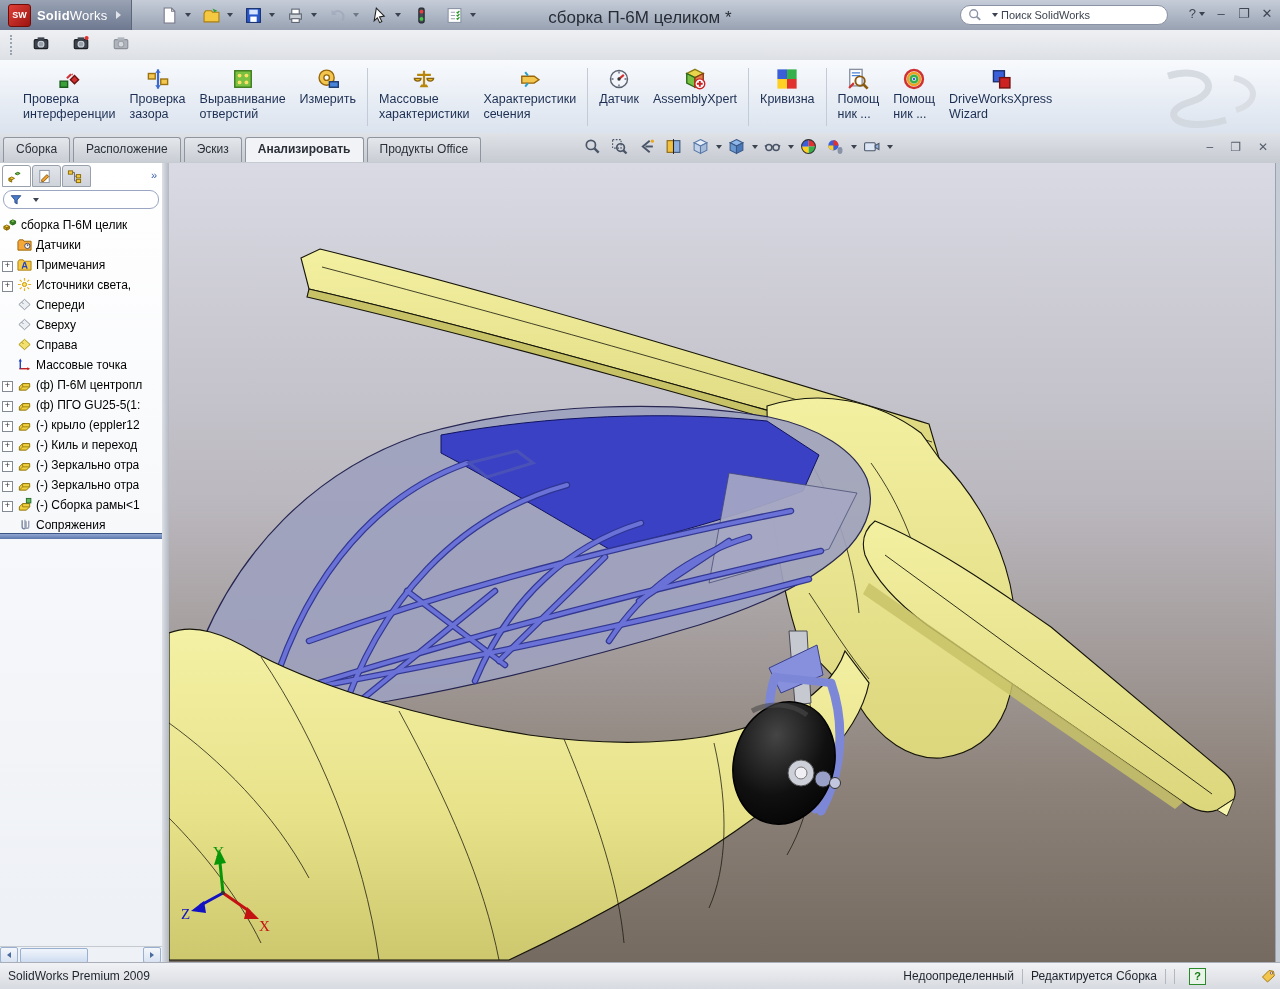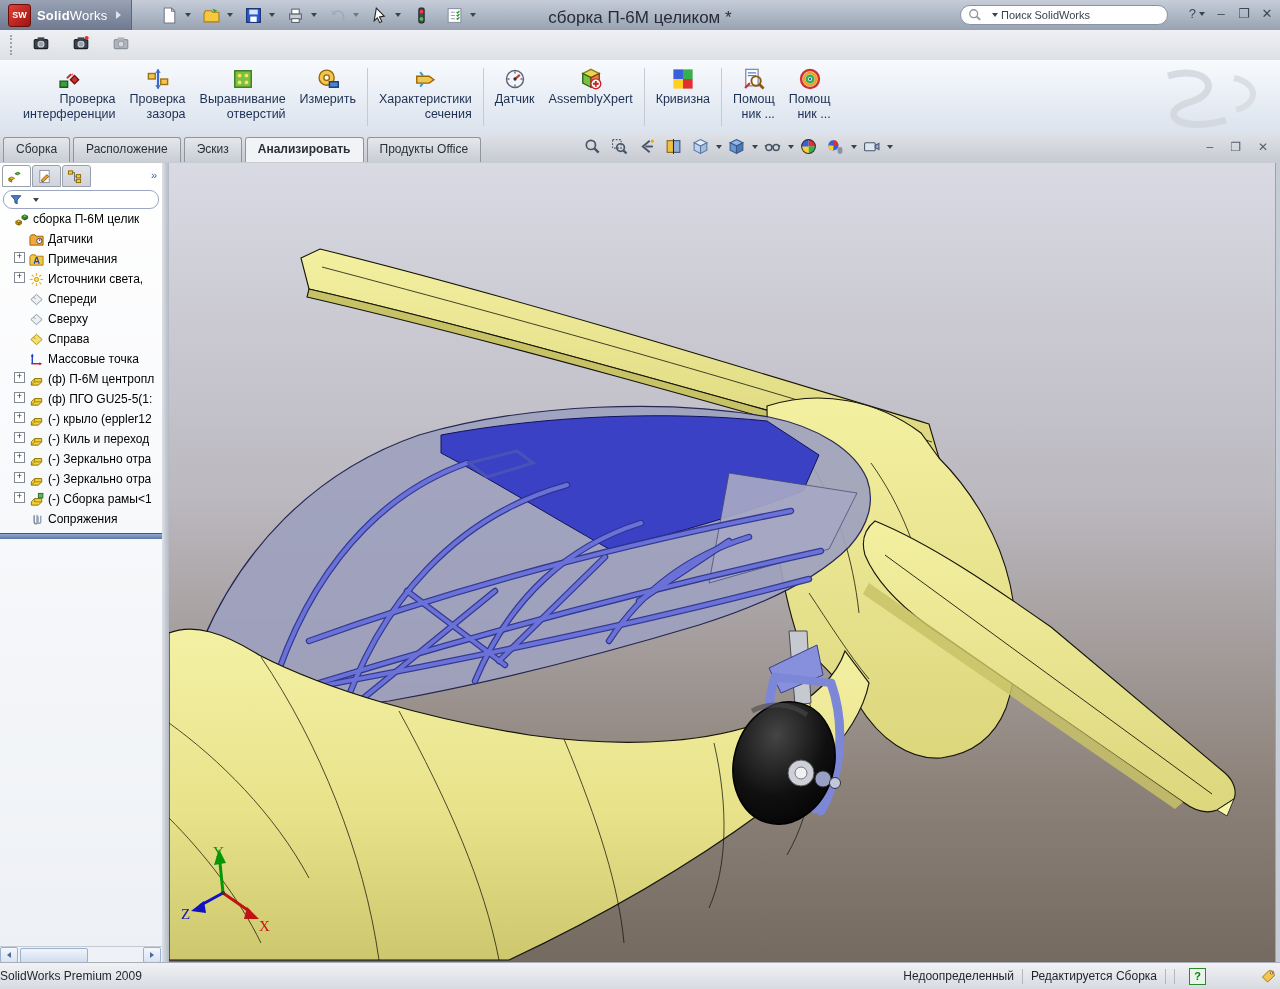--- a/index.html
+++ b/index.html
@@ -35,21 +35,21 @@
     background:linear-gradient(#eef0f3,#dde0e5);border-bottom:1px solid #c2c6cc;
     display:flex;align-items:center;padding-left:10px}
   .grip{width:4px;height:20px;border-left:2px dotted #9aa3b0;margin-right:10px}
   .cbtn{padding:3px 6px}
   
   .ribbon{position:absolute;top:60px;left:0;right:0;height:73px;
     background:linear-gradient(#f8fafd,#dbe3ee);border-bottom:1px solid #b8bfca}
   #ribbonbtns{display:flex;align-items:flex-start;padding:6px 0 0 16px}
   .rbtn{display:flex;flex-direction:column;align-items:center;margin:0 7px}
   .ric{height:25px;display:flex;align-items:center}
-  .rlab{font-size:12.5px;line-height:15px;color:#1c2f52;text-align:right;margin-top:1px;white-space:nowrap}
+  .rlab{font-size:12.5px;line-height:15px;color:#1c2f52;text-align:left;margin-top:1px;white-space:nowrap}
   .rsep{width:1px;align-self:stretch;height:58px;background:#c3cbd7;margin:2px 4px 0}
   .wmark{position:absolute;right:16px;top:8px;opacity:.85;pointer-events:none}
   
   .tabrow{position:absolute;top:133px;left:0;right:0;height:30px;
     background:linear-gradient(#dfe2e7,#c6cad1);border-bottom:1px solid #9aa0aa}
   #tabs{display:flex;padding:4px 0 0 3px}
   .tab{font-size:12px;color:#2a2f38;padding:4px 12px 6px;
     background:linear-gradient(#e4e7eb,#c9cdd4);border:1px solid #8f959f;border-bottom:none;
     border-radius:3px 3px 0 0;margin-right:3px;white-space:nowrap}
   .tab.act{background:#f2f3f6;font-weight:bold}
@@ -60,21 +60,21 @@
   .treepanel{position:absolute;left:0;top:163px;width:162px;bottom:26px;
     background:linear-gradient(#ffffff,#edf0f5);border-right:1px solid #8f97a5;overflow:hidden}
   .ptabs{display:flex;padding:2px 2px 0}
   .ptab{width:27px;height:20px;border:1px solid #98a0ac;border-radius:3px 3px 0 0;
     background:linear-gradient(#e2e5ea,#cfd3da);display:flex;align-items:center;justify-content:center;margin-right:1px}
   .ptab.act{background:#fff}
   .pmore{position:absolute;right:5px;top:6px;color:#3a5fae;font-size:11px}
   .filter{margin:3px 3px 3px;height:17px;border:1px solid #9aa6c2;border-radius:9px;background:#fff;
     display:flex;align-items:center;padding:0 5px;gap:3px}
   #treelist{font-size:12px;color:#000}
-  .trow{display:flex;align-items:flex-start;height:20px;padding-left:14px;white-space:nowrap;overflow:hidden}
+  .trow{display:flex;align-items:flex-end;height:20px;padding-left:2px;white-space:nowrap;overflow:hidden}
   .exp{width:9px;height:9px;border:1px solid #848a94;background:#fff;font-size:9px;line-height:7px;
     text-align:center;margin-right:4px;color:#333;flex:none}
   .spc{width:15px;flex:none}
   .tic{display:inline-flex;flex:none;margin-right:4px;align-items:center}
   .tlab{overflow:hidden}
   .rollback{height:5px;background:linear-gradient(#93a9d2,#5a76ac);border-top:1px solid #3c5685;margin-top:1px}
   .hscroll{position:absolute;bottom:0;left:0;right:0;height:16px;background:#eef1f5;
     border-top:1px solid #c5c9d0;display:flex;align-items:center}
   .sbtn{width:16px;height:14px;background:linear-gradient(#f4f7fb,#d8e2f2);border:1px solid #9ab0d0;
     border-radius:2px;display:flex;align-items:center;justify-content:center;flex:none}
@@ -86,21 +86,21 @@
   .splitter{position:absolute;left:162px;top:163px;width:7px;bottom:26px;
     background:linear-gradient(90deg,#dde1e7,#b2b8c2);border-right:1px solid #8f97a5}
   
   .viewport{position:absolute;left:169px;top:163px;right:4px;bottom:26px}
   .viewport svg{display:block}
   .rframe{position:absolute;right:0;top:163px;width:4px;bottom:26px;background:#c6ccd5;border-left:1px solid #9aa2af}
   
   .statusbar{position:absolute;left:0;right:0;bottom:0;height:26px;
     background:linear-gradient(#f1f2f5,#d7dae0);border-top:1px solid #a9aeb8;
     display:flex;align-items:center;font-size:12px;color:#1f242c;z-index:30}
-  .sleft{padding-left:0;flex:1}
+  .sleft{padding-left:8px;flex:1}
   .sright{display:flex;align-items:center;gap:8px;padding-right:4px}
   .ssep{width:1px;height:15px;background:#b2b7c0}
   .helpbox{width:15px;height:15px;background:#eaf4ea;border:1px solid #2a8a2a;color:#117a11;
     font-weight:bold;font-size:11px;display:flex;align-items:center;justify-content:center;margin-left:6px}
   .tagic{margin-left:46px;display:flex}
 </style>
 </head>
 <body>
 
 <div class="titlebar">
@@ -290,20 +290,35 @@
           </svg>
         </span>
         <div class="rlab">
           <div>Измерить</div>
         </div>
       </div>
       <div class="rsep"></div>
       <div class="rbtn">
         <span class="ric">
           <svg width="22" height="22" viewBox="0 0 16 16" xmlns="http://www.w3.org/2000/svg">
+            <path d="M8 2v11" stroke="#b8860b" stroke-width="1.6" fill="none"></path>
+            <path d="M3 5h10" stroke="#b8860b" stroke-width="1.6" fill="none"></path>
+            <path d="M1 7.5a2.4 2 0 0 0 4.8 0z" fill="#e8b820" stroke="#8a6410"></path>
+            <path d="M10.2 7.5a2.4 2 0 0 0 4.8 0z" fill="#e8b820" stroke="#8a6410"></path>
+            <path d="M4.8 14h6.4l-1.2-2H6z" fill="#b8860b"></path>
+          </svg>
+        </span>
+        <div class="rlab">
+          <div>Массовые</div>
+          <div>характеристики</div>
+        </div>
+      </div>
+      <div class="rbtn">
+        <span class="ric">
+          <svg width="22" height="22" viewBox="0 0 16 16" xmlns="http://www.w3.org/2000/svg">
             <path d="M2 6h9l3.5 2.5L11 11H2z" fill="#f3c64f" stroke="#97660a"></path>
             <path d="M4.5 3l2 2.5M4.5 13.5l2-2.5" stroke="#2aa0c8" stroke-width="1.5" fill="none"></path>
           </svg>
         </span>
         <div class="rlab">
           <div>Характеристики</div>
           <div>сечения</div>
         </div>
       </div>
       <div class="rsep"></div>
@@ -369,20 +384,32 @@
           <svg width="22" height="22" viewBox="0 0 16 16" xmlns="http://www.w3.org/2000/svg">
             <circle cx="8" cy="8" r="6.5" fill="none" stroke="#d03030" stroke-width="1.8"></circle>
             <circle cx="8" cy="8" r="4.4" fill="none" stroke="#f0a020" stroke-width="1.8"></circle>
             <circle cx="8" cy="8" r="2.4" fill="none" stroke="#35b04a" stroke-width="1.8"></circle>
             <circle cx="8" cy="8" r="0.9" fill="#3a5fd8"></circle>
           </svg>
         </span>
         <div class="rlab">
           <div>Помощ</div>
           <div>ник ...</div>
+        </div>
+      </div>
+      <div class="rbtn">
+        <span class="ric">
+          <svg width="22" height="22" viewBox="0 0 16 16" xmlns="http://www.w3.org/2000/svg">
+            <rect x="2.5" y="2" width="8" height="8" fill="#3a5fd8" stroke="#1c2e6e"></rect>
+            <rect x="7" y="7" width="7.5" height="7.5" fill="#cc2222" stroke="#6e1010"></rect>
+          </svg>
+        </span>
+        <div class="rlab">
+          <div>DriveWorksXpress</div>
+          <div>Wizard</div>
         </div>
       </div>
     </div>
   <svg class="wmark" width="130" height="62" viewBox="0 0 130 62">
     <path d="M34 8 C74 -4 90 24 56 34 C22 44 44 66 92 52" stroke="#d2d7de" stroke-width="7" fill="none"></path>
     <path d="M100 10 C126 16 124 36 102 42" stroke="#d8dce2" stroke-width="6" fill="none"></path>
   </svg>
 </div>
 
 <div class="tabrow">

